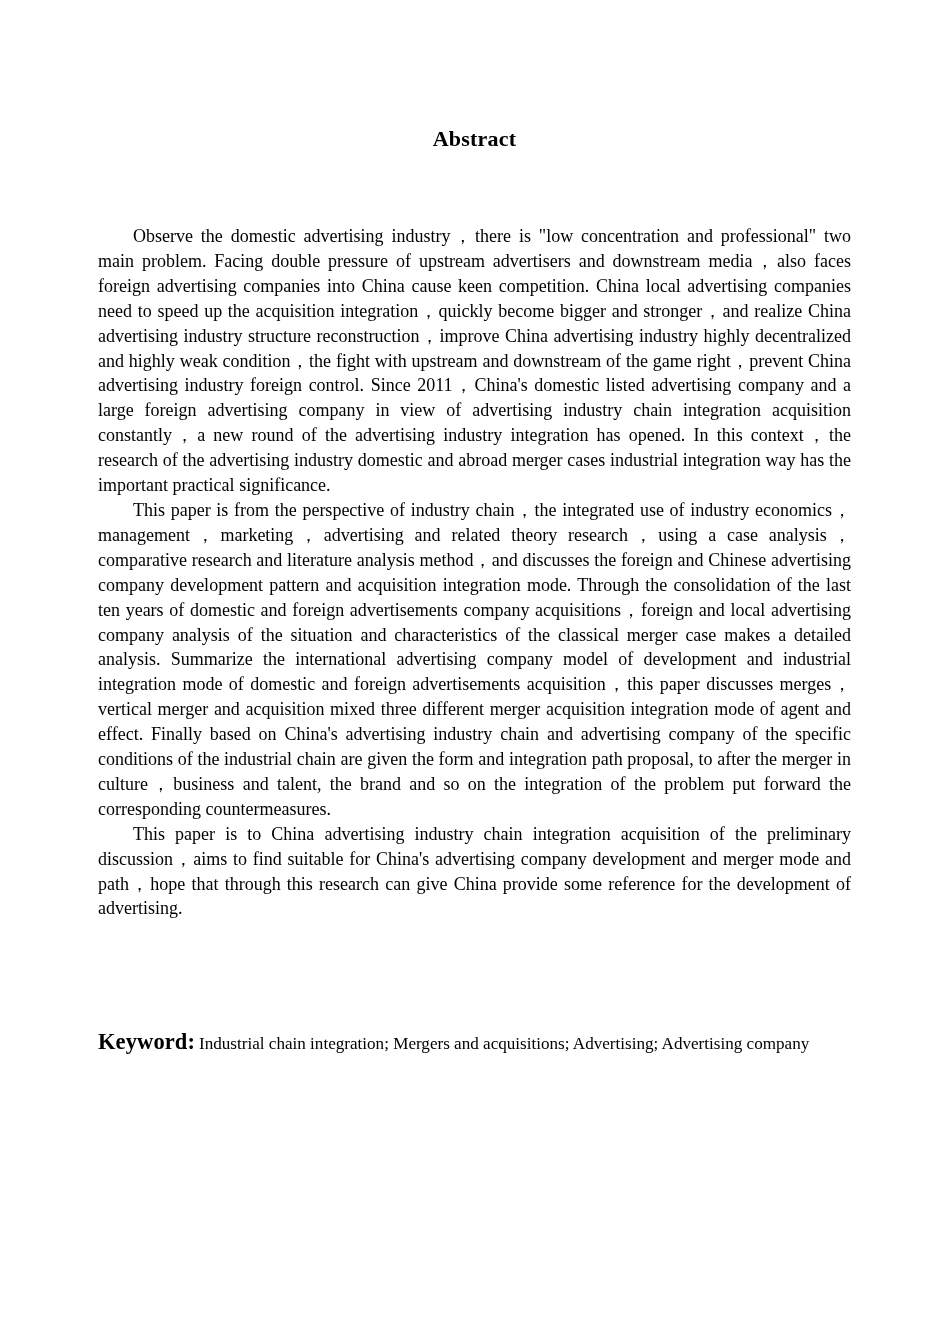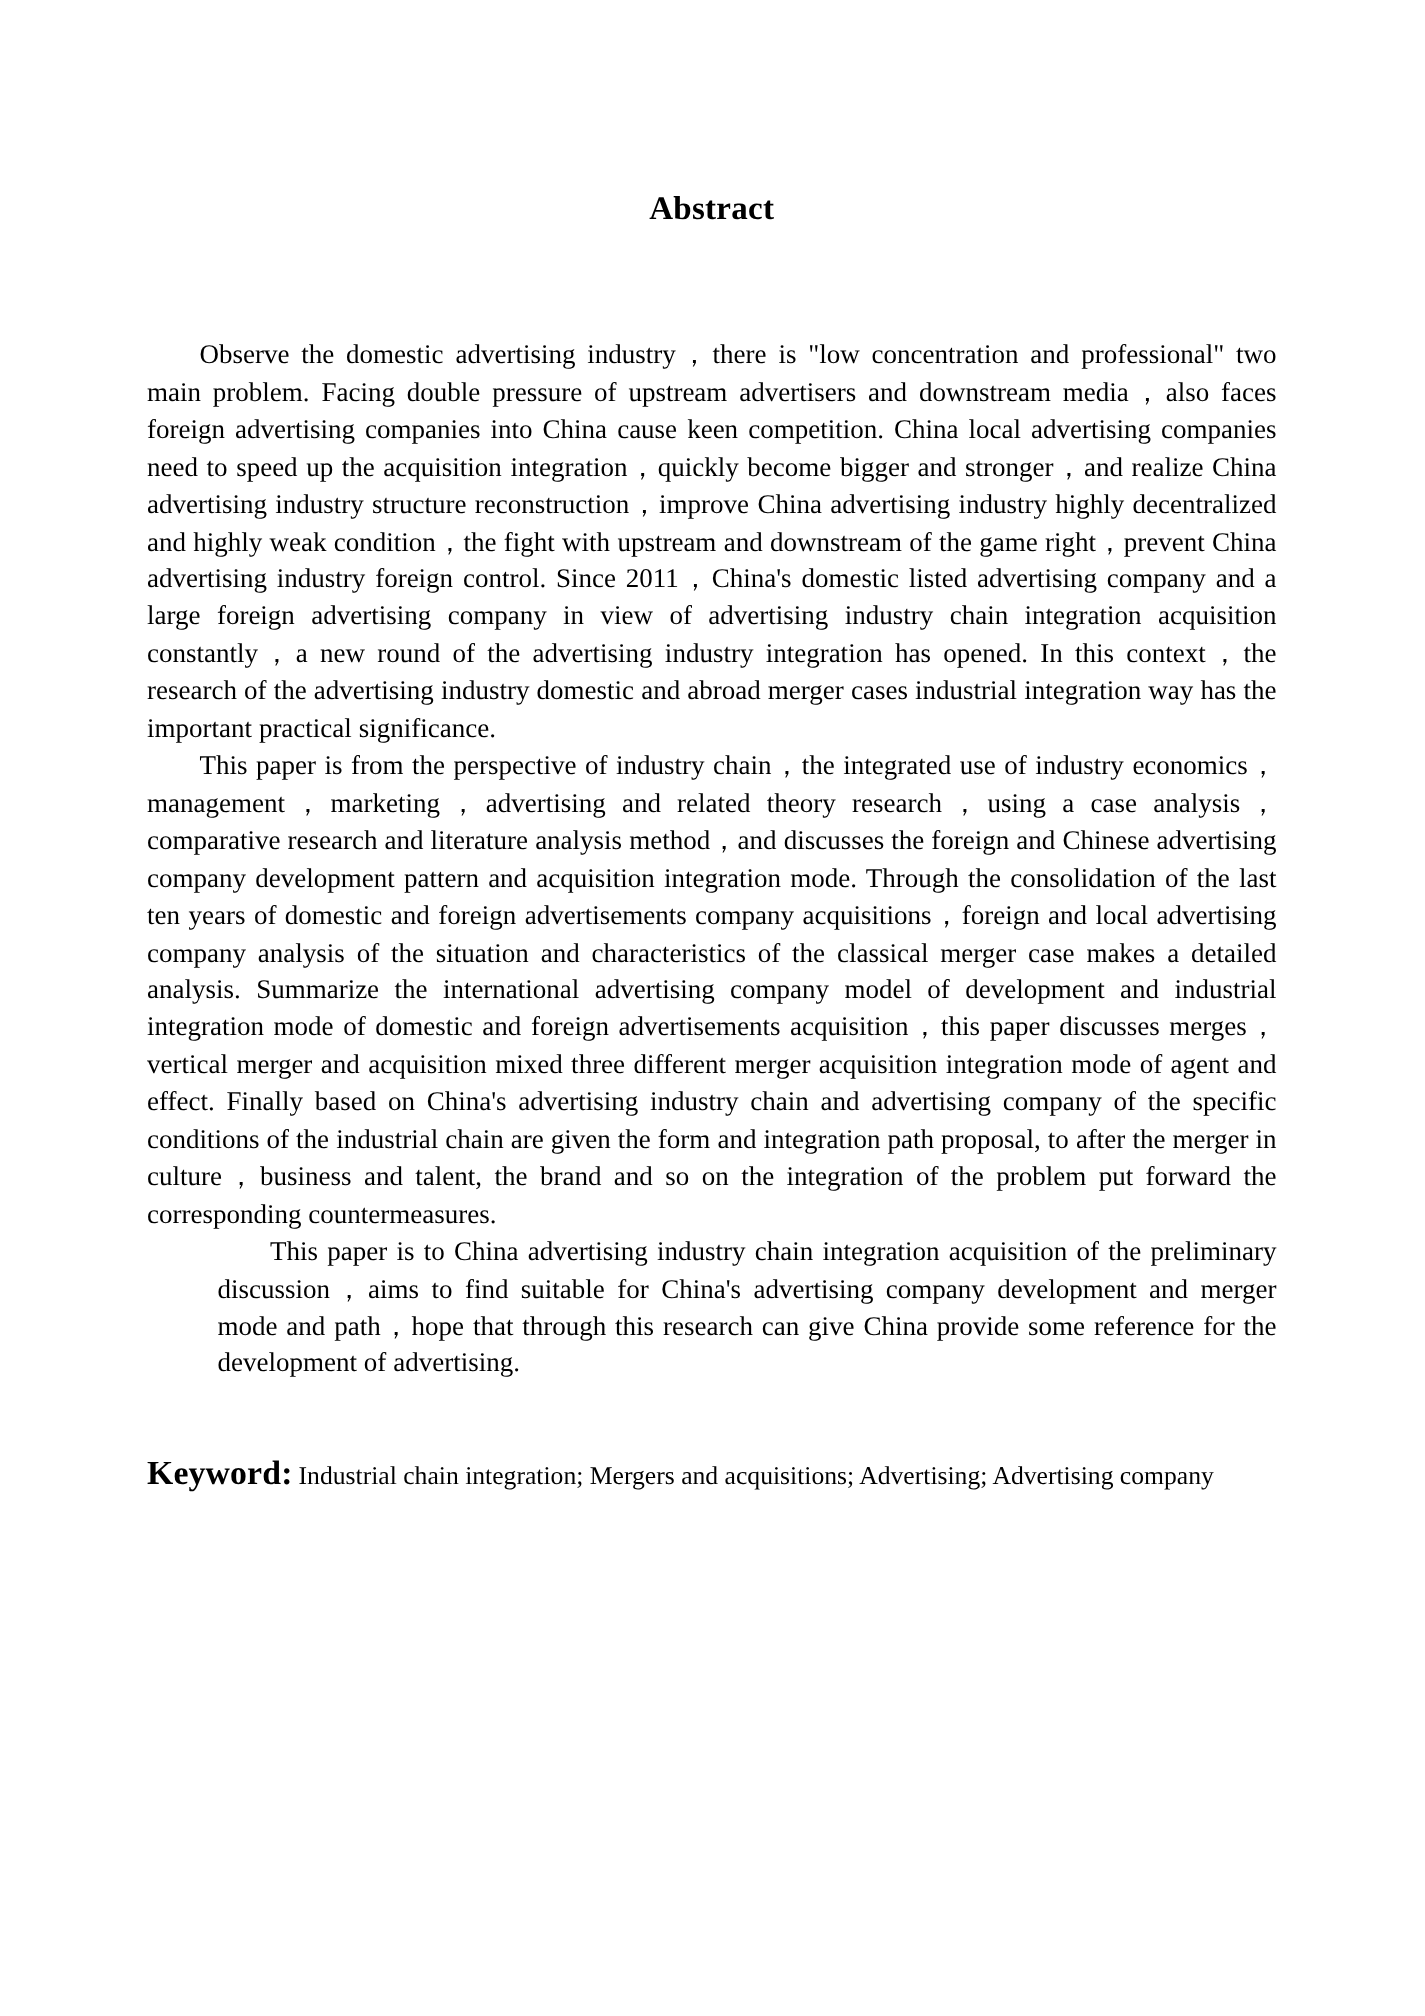--- a/index.html
+++ b/index.html
@@ -64,27 +64,26 @@
     line-height: 24.9px;
     text-align: justify;
     text-justify: inter-word;
     text-indent: 35px;
     word-spacing: 0.1px;
     hyphens: none;
   }
 
   p.para:last-of-type {
     text-align: justify;
-    margin-left: 47px;
   }
 
   .keyword-block {
     position: absolute;
     left: 0;
-    top: 964px;
+    top: 1024px;
     width: 753px;
   }
 
   p.keyword-para {
     margin: 0;
     padding: 0;
     font-family: "Liberation Serif", "DejaVu Serif", serif;
     font-size: 17.1px;
     line-height: 35px;
     text-align: justify;

